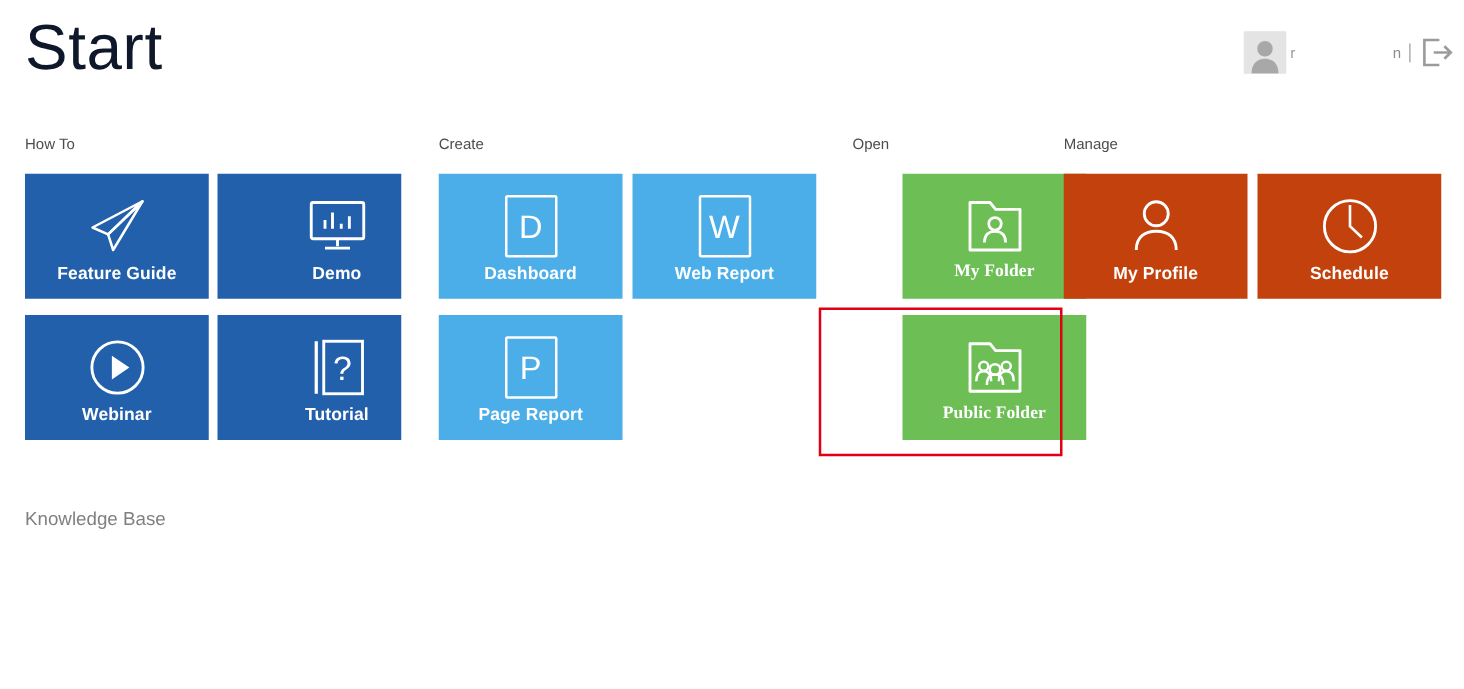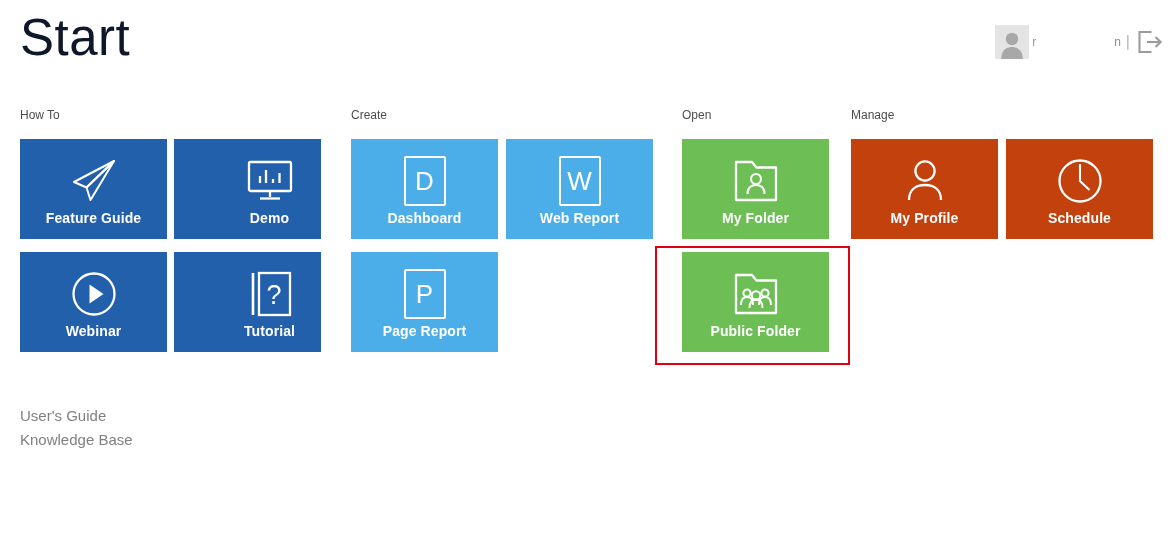--- a/index.html
+++ b/index.html
@@ -111,21 +111,21 @@
 
   
   .row1 { top: 139px; }
   .row2 { top: 252px; }
 
   
   .col-a { left: 20px; }
   .col-b { left: 174px; padding-left: 44px; }
   .col-c { left: 351px; }
   .col-d { left: 506px; }
-  .col-e { left: 682px; }
+  .col-e { left: 722px; font-family: Liberation Serif, serif; }
   .col-f { left: 851px; }
   .col-g { left: 1006px; }
 
   
   .letter-box {
     width: 38px;
     height: 46px;
     border: 2px solid #ffffff;
     border-radius: 2px;
     display: flex;
@@ -303,15 +303,14 @@
       <circle cx="23" cy="23" r="20.5" fill="none" stroke="#ffffff" stroke-width="2.3"></circle>
       <path d="M23 6 V23 L32.5 32" fill="none" stroke="#ffffff" stroke-width="2.1" stroke-linecap="butt"></path>
     </svg>
   </div>
   <div class="tile-label">Schedule</div>
 </div>
 
 <div id="highlight-box"></div>
 
 <div id="footer-links">
-  <a href="#">User's Guide</a>
   <a href="#">Knowledge Base</a>
 </div>
 
 </body></html>

